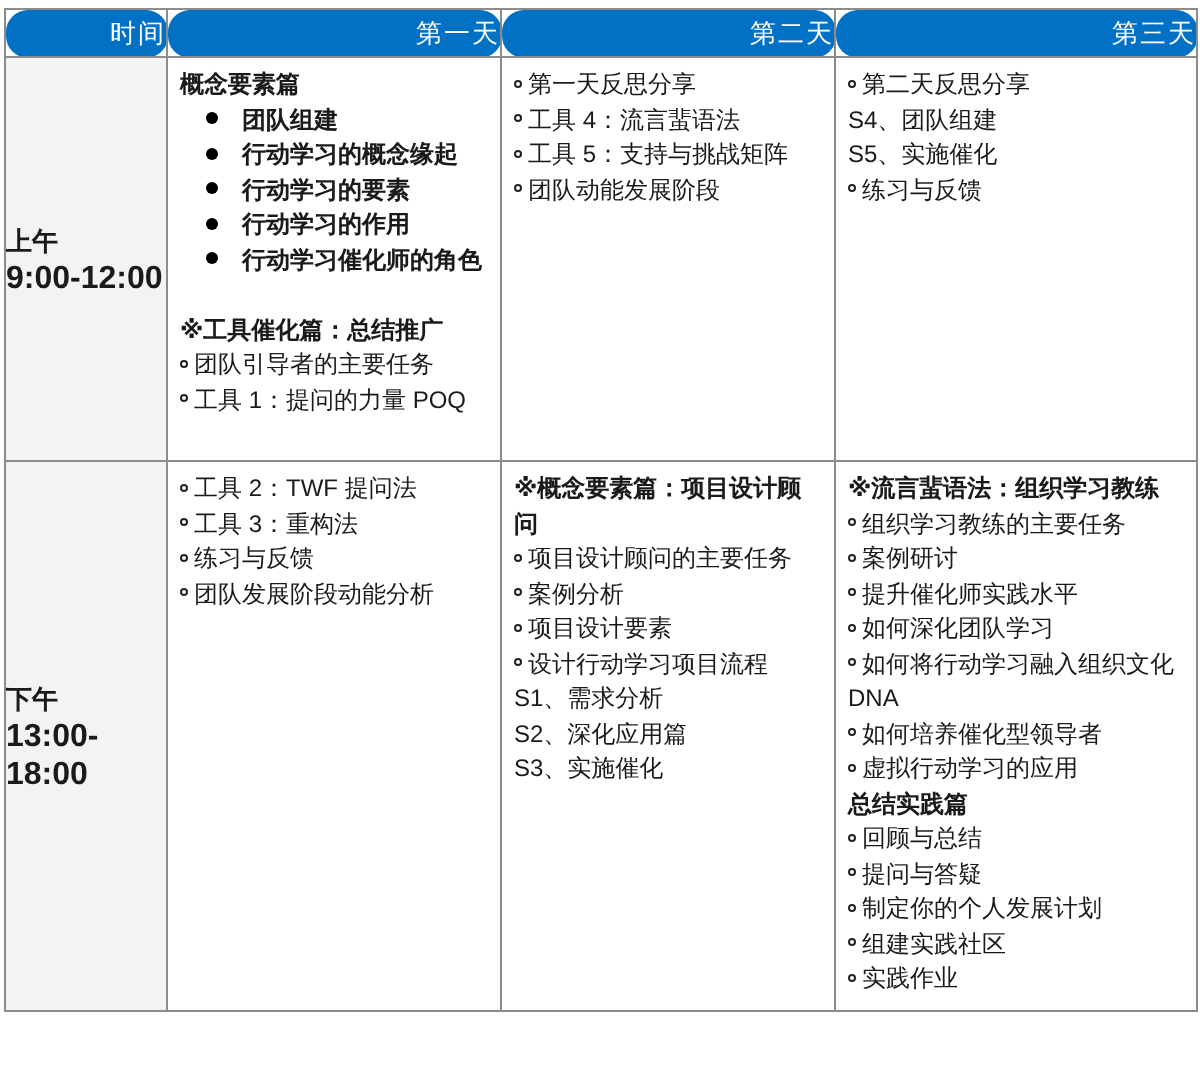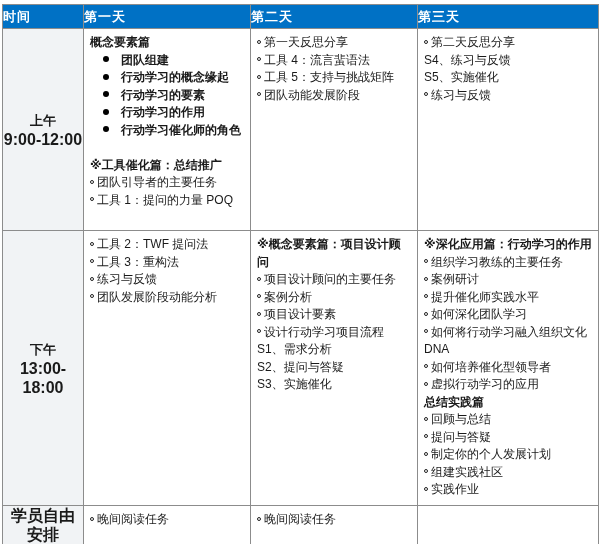--- a/index.html
+++ b/index.html
@@ -13,25 +13,25 @@
   html,body{width:600px;height:544px;background:#ffffff;overflow:hidden;}
   body{font-family:"Liberation Sans","DejaVu Sans",sans-serif;color:var(--text);}
   table.sched{
     position:absolute;top:4px;left:2px;width:596px;
     border-collapse:collapse;table-layout:fixed;
     border:1px solid #7f7f7f;
   }
   .sched td,.sched th{border:1px solid var(--border);vertical-align:top;}
   .sched th{
     background:var(--header-bg);color:var(--header-fg);
-    font-size:13px;font-weight:bold;text-align:left;
-    height:24px;vertical-align:middle;letter-spacing:1px;
+    font-size:13px;font-weight:normal;text-align:right;
+    height:24px;vertical-align:middle;letter-spacing:1px;border-radius:11px;
   }
   td.time{
-    background:var(--time-bg);text-align:center;vertical-align:middle;
+    background:var(--time-bg);text-align:left;vertical-align:middle;
     font-weight:bold;font-size:13px;line-height:19px;
   }
   td.time .sub{font-size:16px;}
   td.cell{background:#fff;padding:5px 5px 3px 6px;font-size:12px;line-height:17.5px;}
   .li{white-space:normal;}
   .li.bold{font-weight:bold;}
   .li.blank{height:17.5px;}
   .li.disc{padding-left:13px;font-weight:bold;}
   .bullet{display:inline-block;vertical-align:middle;margin-right:6px;position:relative;top:-1px;}
   .disc-b{width:6px;height:6px;border-radius:50%;background:#000;margin-right:12px;}
@@ -75,21 +75,21 @@
           <div class="li ring"><span class="bullet ring-b"></span>工具 1：提问的力量 POQ</div>
         </td>
     <td class="cell">
           <div class="li ring"><span class="bullet ring-b"></span>第一天反思分享</div>
           <div class="li ring"><span class="bullet ring-b"></span>工具 4：流言蜚语法</div>
           <div class="li ring"><span class="bullet ring-b"></span>工具 5：支持与挑战矩阵</div>
           <div class="li ring"><span class="bullet ring-b"></span>团队动能发展阶段</div>
         </td>
     <td class="cell">
           <div class="li ring"><span class="bullet ring-b"></span>第二天反思分享</div>
-          <div class="li plain">S4、练习与反馈</div>
+          <div class="li plain">S4、团队组建</div>
           <div class="li plain">S5、实施催化</div>
           <div class="li ring"><span class="bullet ring-b"></span>练习与反馈</div>
         </td>
   </tr>
   <tr class="r-afternoon">
     <td class="time">
       <div>下午</div>
       <div class="sub">13:00-18:00</div>
     </td>
     <td class="cell">
@@ -98,47 +98,34 @@
           <div class="li ring"><span class="bullet ring-b"></span>练习与反馈</div>
           <div class="li ring"><span class="bullet ring-b"></span>团队发展阶段动能分析</div>
         </td>
     <td class="cell">
           <div class="li bold">※概念要素篇：项目设计顾问</div>
           <div class="li ring"><span class="bullet ring-b"></span>项目设计顾问的主要任务</div>
           <div class="li ring"><span class="bullet ring-b"></span>案例分析</div>
           <div class="li ring"><span class="bullet ring-b"></span>项目设计要素</div>
           <div class="li ring"><span class="bullet ring-b"></span>设计行动学习项目流程</div>
           <div class="li plain">S1、需求分析</div>
-          <div class="li plain">S2、提问与答疑</div>
+          <div class="li plain">S2、深化应用篇</div>
           <div class="li plain">S3、实施催化</div>
         </td>
     <td class="cell">
-          <div class="li bold">※深化应用篇：行动学习的作用</div>
+          <div class="li bold">※流言蜚语法：组织学习教练</div>
           <div class="li ring"><span class="bullet ring-b"></span>组织学习教练的主要任务</div>
           <div class="li ring"><span class="bullet ring-b"></span>案例研讨</div>
           <div class="li ring"><span class="bullet ring-b"></span>提升催化师实践水平</div>
           <div class="li ring"><span class="bullet ring-b"></span>如何深化团队学习</div>
           <div class="li ring"><span class="bullet ring-b"></span>如何将行动学习融入组织文化DNA</div>
           <div class="li ring"><span class="bullet ring-b"></span>如何培养催化型领导者</div>
           <div class="li ring"><span class="bullet ring-b"></span>虚拟行动学习的应用</div>
           <div class="li bold">总结实践篇</div>
           <div class="li ring"><span class="bullet ring-b"></span>回顾与总结</div>
           <div class="li ring"><span class="bullet ring-b"></span>提问与答疑</div>
           <div class="li ring"><span class="bullet ring-b"></span>制定你的个人发展计划</div>
           <div class="li ring"><span class="bullet ring-b"></span>组建实践社区</div>
           <div class="li ring"><span class="bullet ring-b"></span>实践作业</div>
         </td>
   </tr>
-  <tr class="r-evening">
-    <td class="time">
-      <div class="sub">学员自由</div>
-      <div class="sub">安排</div>
-    </td>
-    <td class="cell">
-          <div class="li ring"><span class="bullet ring-b"></span>晚间阅读任务</div>
-        </td>
-    <td class="cell">
-          <div class="li ring"><span class="bullet ring-b"></span>晚间阅读任务</div>
-        </td>
-    <td class="cell"></td>
-  </tr>
 </tbody>
   </table>
 
 </body></html>

